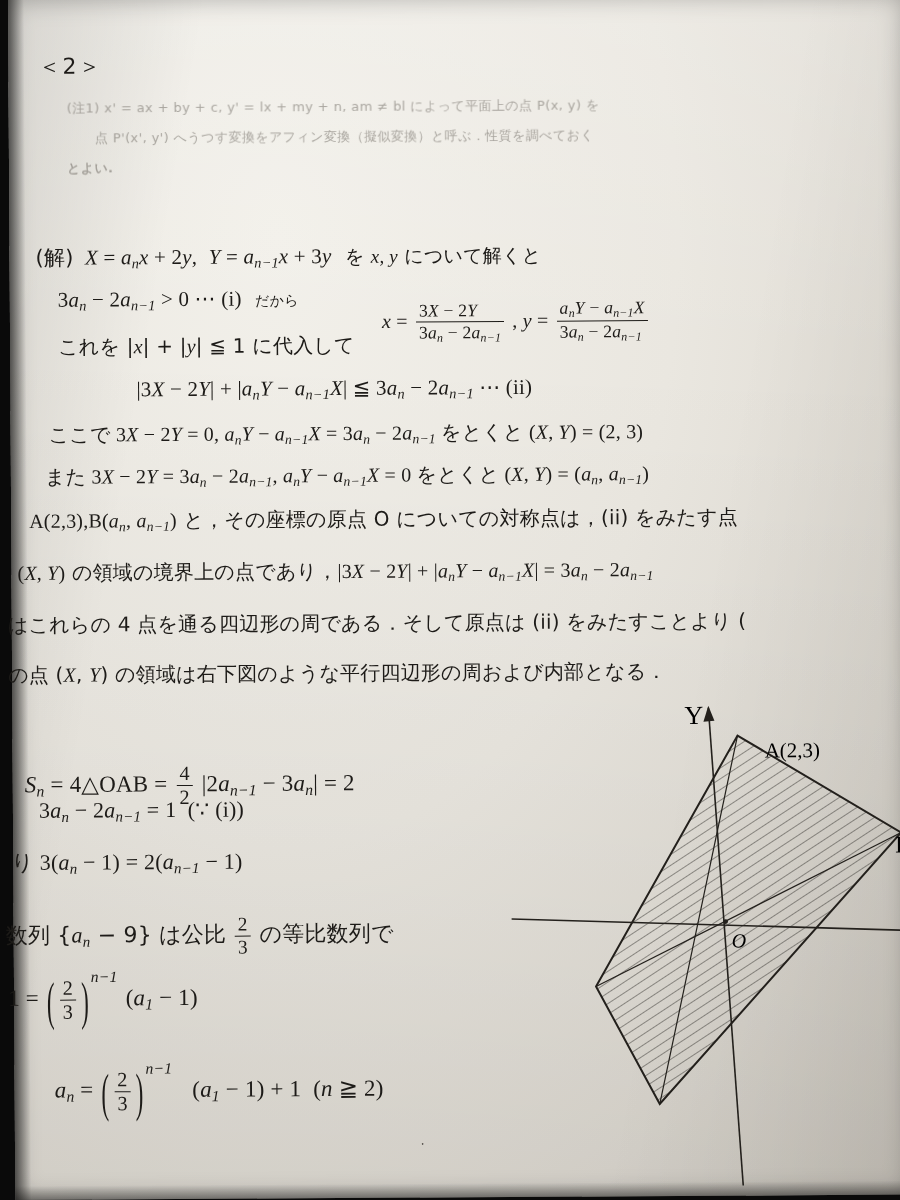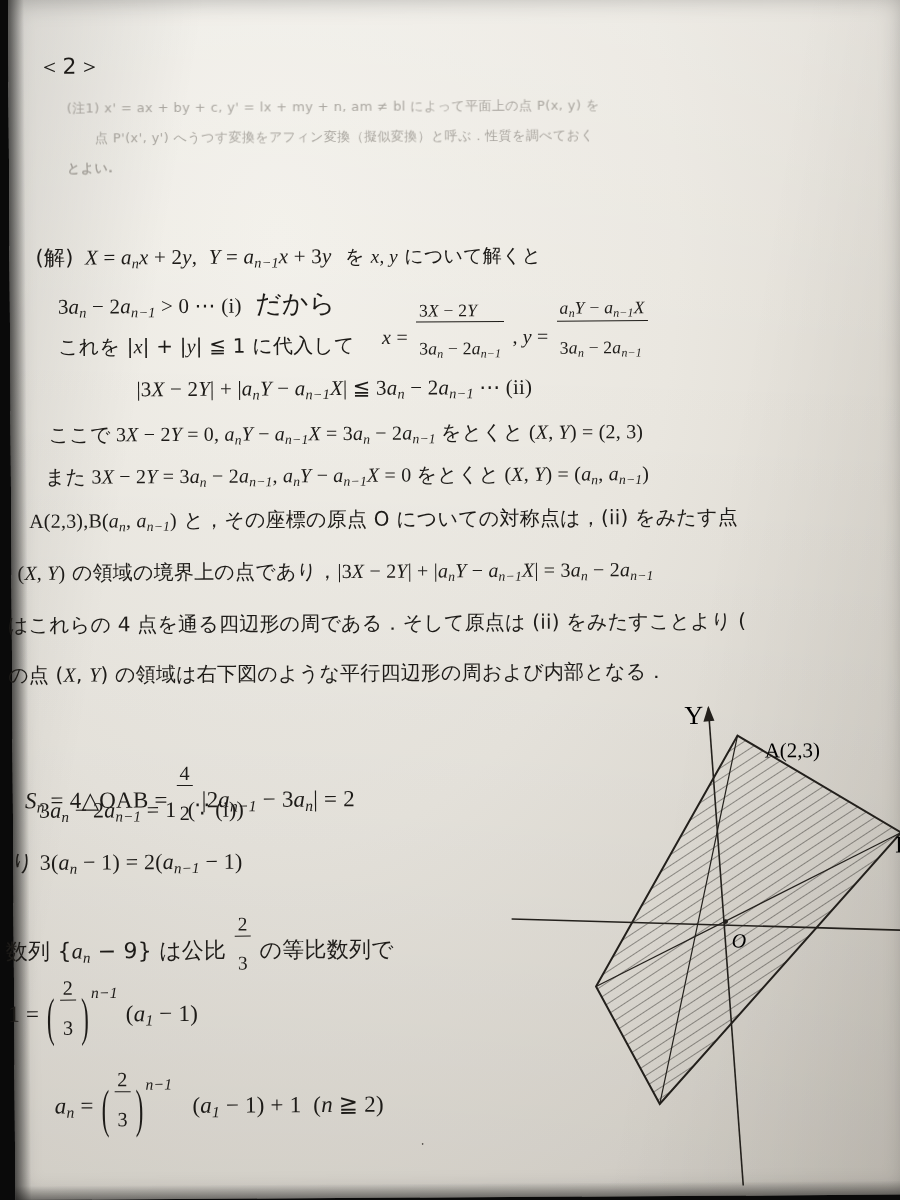--- a/index.html
+++ b/index.html
@@ -71,21 +71,21 @@
     letter-spacing: 0.4px;
   }
 
   .frac {
     display: inline-block;
     vertical-align: -0.55em;
     text-align: left;
     margin: 17px 3px;
   }
   .frac .num { display: block; padding: 0 3px; font-size: 0.88em; }
-  .frac .den { display: block; padding: 16px 3px; font-size: 0.88em; border-top: 1.3px solid #1d1b18; }
+  .frac .den { display: block; padding: 0 3px; font-size: 0.88em; border-top: 1.3px solid #1d1b18; }
 
   .sub { font-size: 0.68em; vertical-align: -0.28em; }
   .sup { font-size: 0.68em; vertical-align: 0.55em; }
 
   .paren-big {
     display: inline-block;
     font-size: 1.0em;
     transform: scaleY(2.3);
     transform-origin: center;
     margin: 0 2px;
@@ -115,21 +115,21 @@
 
     <div class="txt" style="left:26px; top:244px; font-size:21px;">
       <span class="jp">(解)</span>
       <span class="mi" style="margin-left:6px;">X</span> = <span class="mi">a</span><span class="sub mi">n</span><span class="mi">x</span> + 2<span class="mi">y</span>,
       <span class="mi" style="margin-left:6px;">Y</span> = <span class="mi">a</span><span class="sub mi">n−1</span><span class="mi">x</span> + 3<span class="mi">y</span>
       <span class="jp" style="font-size:19px; margin-left:8px;">を <span class="mi">x, y</span> について解くと</span>
     </div>
 
     <div class="txt" style="left:48px; top:288px; font-size:21px;">
       3<span class="mi">a</span><span class="sub mi">n</span> − 2<span class="mi">a</span><span class="sub mi">n−1</span> &gt; 0 ⋯ (i)
-      <span class="jp" style="font-size:26px; margin-left:8px;">だから</span>
+      <span class="jp" style="font-size:14px; margin-left:8px;">だから</span>
     </div>
 
     <div class="txt" style="left:372px; top:284px; font-size:20px;">
       <span class="mi">x</span> =
       <span class="frac"><span class="num">3<span class="mi">X</span> − 2<span class="mi">Y</span></span><span class="den">3<span class="mi">a</span><span class="sub mi">n</span> − 2<span class="mi">a</span><span class="sub mi">n−1</span></span></span>
       , <span class="mi">y</span> =
       <span class="frac"><span class="num"><span class="mi">a</span><span class="sub mi">n</span><span class="mi">Y</span> − <span class="mi">a</span><span class="sub mi">n−1</span><span class="mi">X</span></span><span class="den">3<span class="mi">a</span><span class="sub mi">n</span> − 2<span class="mi">a</span><span class="sub mi">n−1</span></span></span>
     </div>
 
     <div class="txt jp" style="left:48px; top:334px; font-size:20px;">

